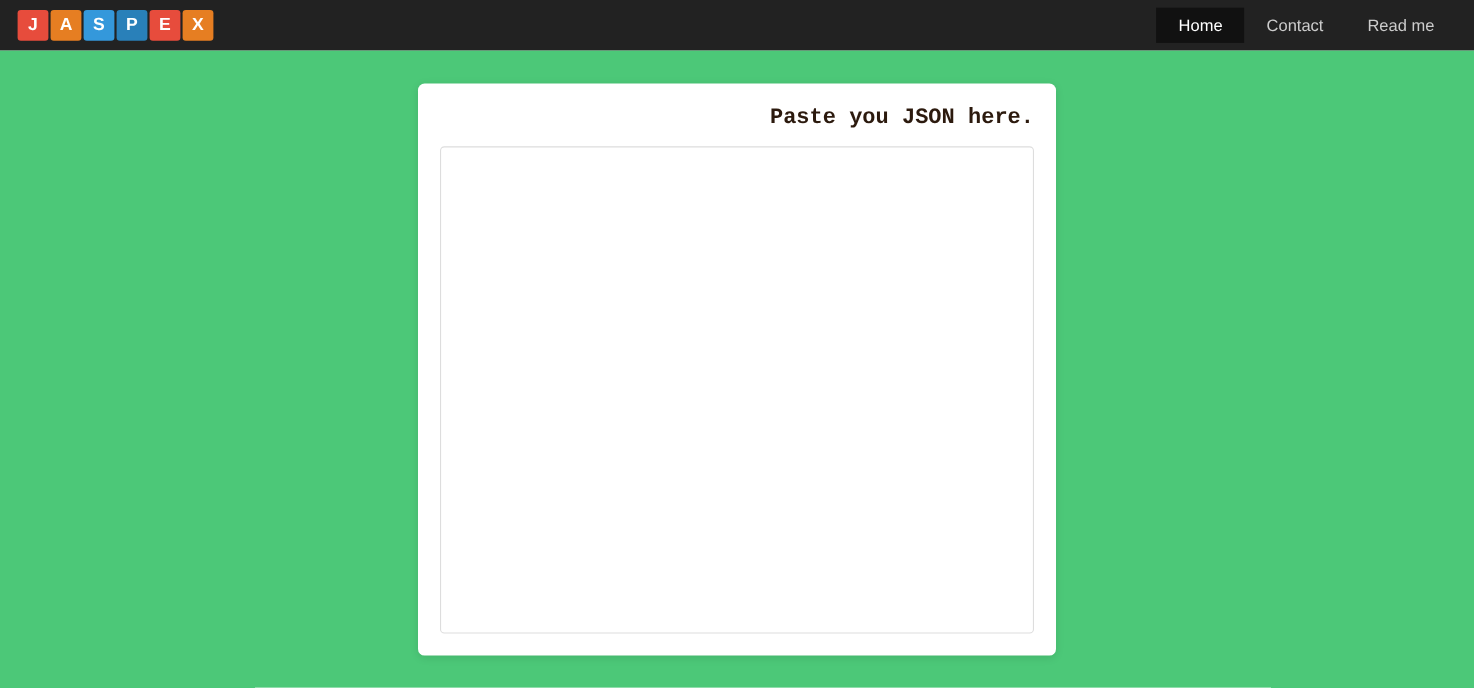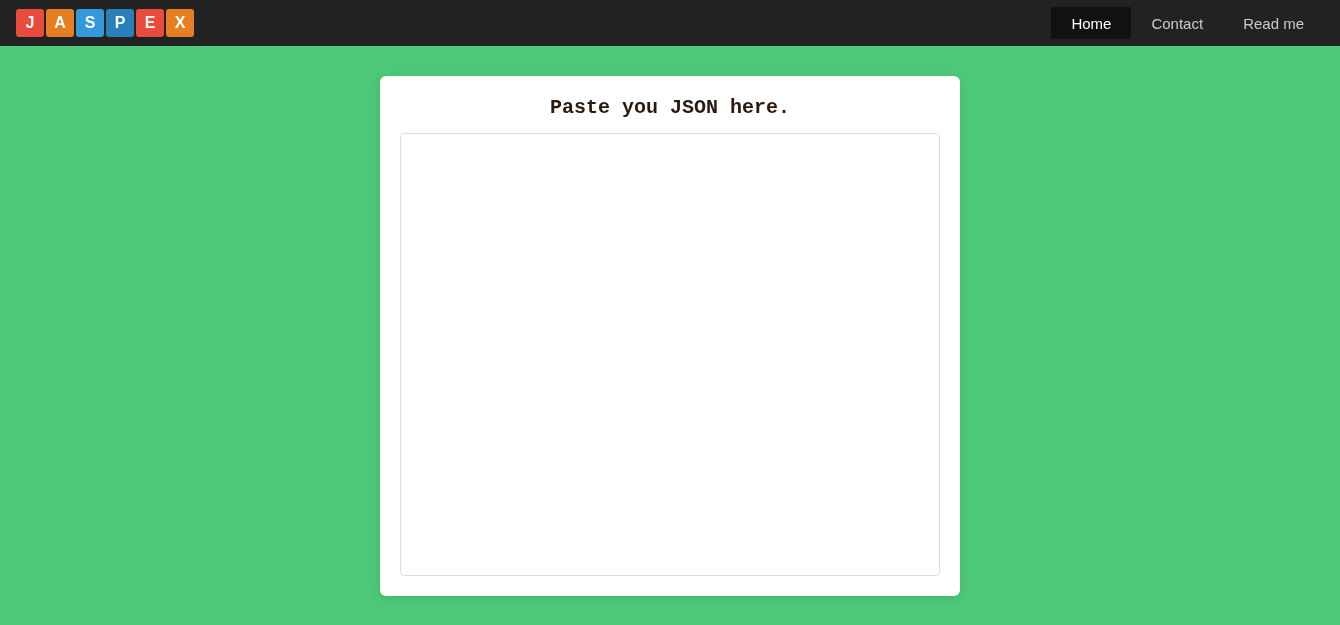--- a/index.html
+++ b/index.html
@@ -91,21 +91,21 @@
       padding: 20px;
       flex: 1;
       max-width: 580px;
       height: 520px;
       display: flex;
       flex-direction: column;
       box-shadow: 0 2px 8px rgba(0,0,0,0.1);
     }
 
     .panel-title {
-      text-align: center;
+      text-align: right;
       font-size: 20px;
       font-family: 'Courier New', monospace;
       color: #2c1a0e;
       font-weight: bold;
       margin-bottom: 14px;
     }
 
     .panel-right .panel-title-row {
       display: flex;
       align-items: center;

